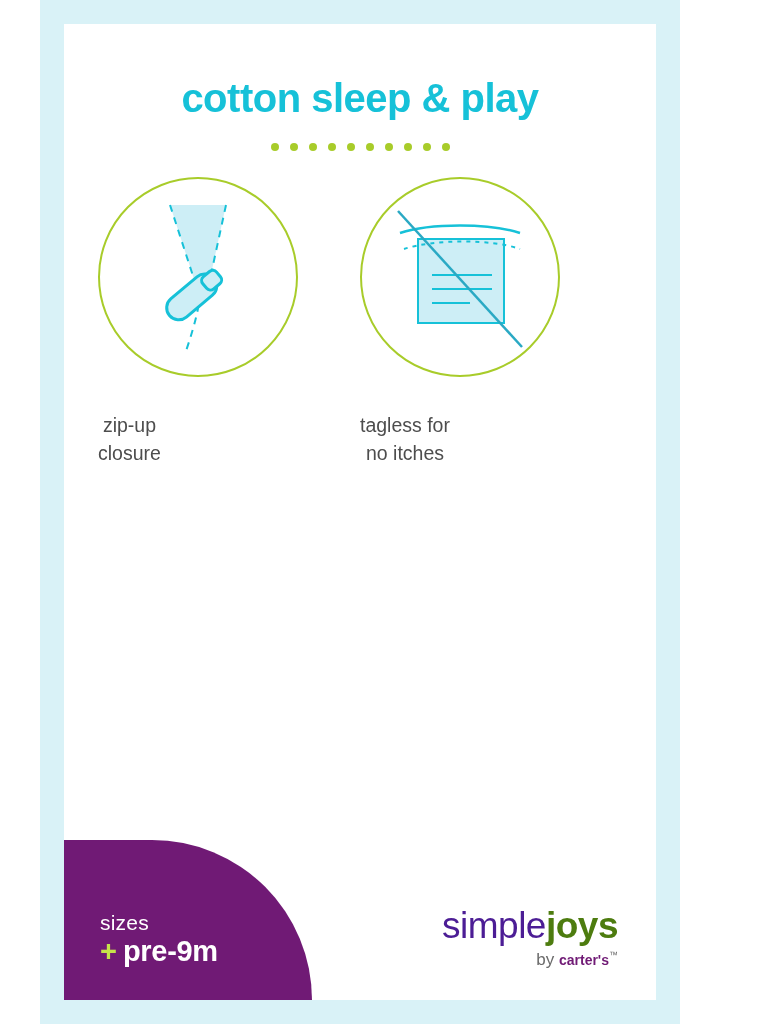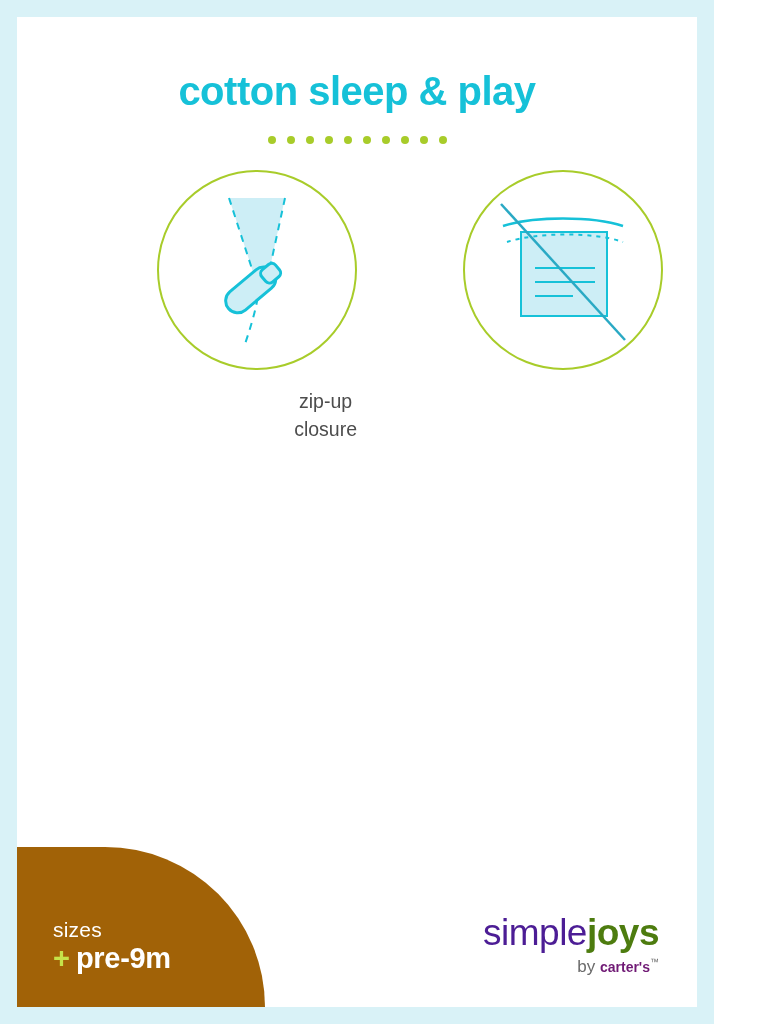--- a/index.html
+++ b/index.html
@@ -8,25 +8,26 @@
     background: #ffffff;
   }
   body {
     width: 768px;
     height: 1024px;
     font-family: "Liberation Sans", sans-serif;
     overflow: hidden;
   }
   #page {
     position: relative;
-    width: 714px;
+    width: 640px;
     height: 1024px;
     background: #d9f2f7;
     box-sizing: border-box;
-    padding: 17px;
+    padding: 24px;
+    margin-left: 40px;
   }
   #card {
     position: relative;
     width: 100%;
     height: 100%;
     background: #ffffff;
     overflow: hidden;
   }
 
   
@@ -57,21 +58,22 @@
     display: grid;
     grid-template-columns: 1fr 1fr;
     grid-template-rows: auto auto;
     row-gap: 40px;
     margin-top: 26px;
     padding: 0 34px;
   }
   .feature {
     display: flex;
     flex-direction: column;
-    align-items: flex-end;
+    align-items: flex-start;
+    gap: 17px;
   }
   .circle {
     width: 200px;
     height: 200px;
     border-radius: 50%;
     border: 2px solid #a8cc2a;
     display: flex;
     align-items: center;
     justify-content: center;
     box-sizing: border-box;
@@ -100,21 +102,21 @@
     bottom: 0;
     width: 100%;
     height: 156px;
   }
   .sizes-badge {
     position: absolute;
     left: 0;
     bottom: 0;
     width: 248px;
     height: 160px;
-    background: #a16207;
+    background: #701a75;
     border-top-right-radius: 160px;
     box-sizing: border-box;
   }
   .sizes-inner {
     position: absolute;
     left: 36px;
     bottom: 34px;
     color: #ffffff;
   }
   .sizes-label {
@@ -208,20 +210,22 @@
           <svg width="180" height="180" viewBox="0 0 180 180">
             <rect x="48" y="52" width="86" height="84" fill="#cdeef6" stroke="#16c1d8" stroke-width="2"></rect>
             <path d="M30 46 C 60 36, 120 36, 150 46" stroke="#16c1d8" stroke-width="2.5" fill="none"></path>
             <path d="M34 62 C 64 52, 122 52, 150 62" stroke="#16c1d8" stroke-width="2" fill="none" stroke-dasharray="4 5"></path>
             <line x1="62" y1="88" x2="122" y2="88" stroke="#16c1d8" stroke-width="2"></line>
             <line x1="62" y1="102" x2="122" y2="102" stroke="#16c1d8" stroke-width="2"></line>
             <line x1="62" y1="116" x2="100" y2="116" stroke="#16c1d8" stroke-width="2"></line>
             <line x1="28" y1="24" x2="152" y2="160" stroke="#2aa9c4" stroke-width="2.5"></line>
           </svg>
         </div>
+        <div class="caption">tagless for
+no itches</div>
       </div>
 
 
     </div>
 
     <div class="footer">
       <div class="sizes-badge">
         <div class="sizes-inner">
           <div class="sizes-label">sizes</div>
           <div class="sizes-value-row">

